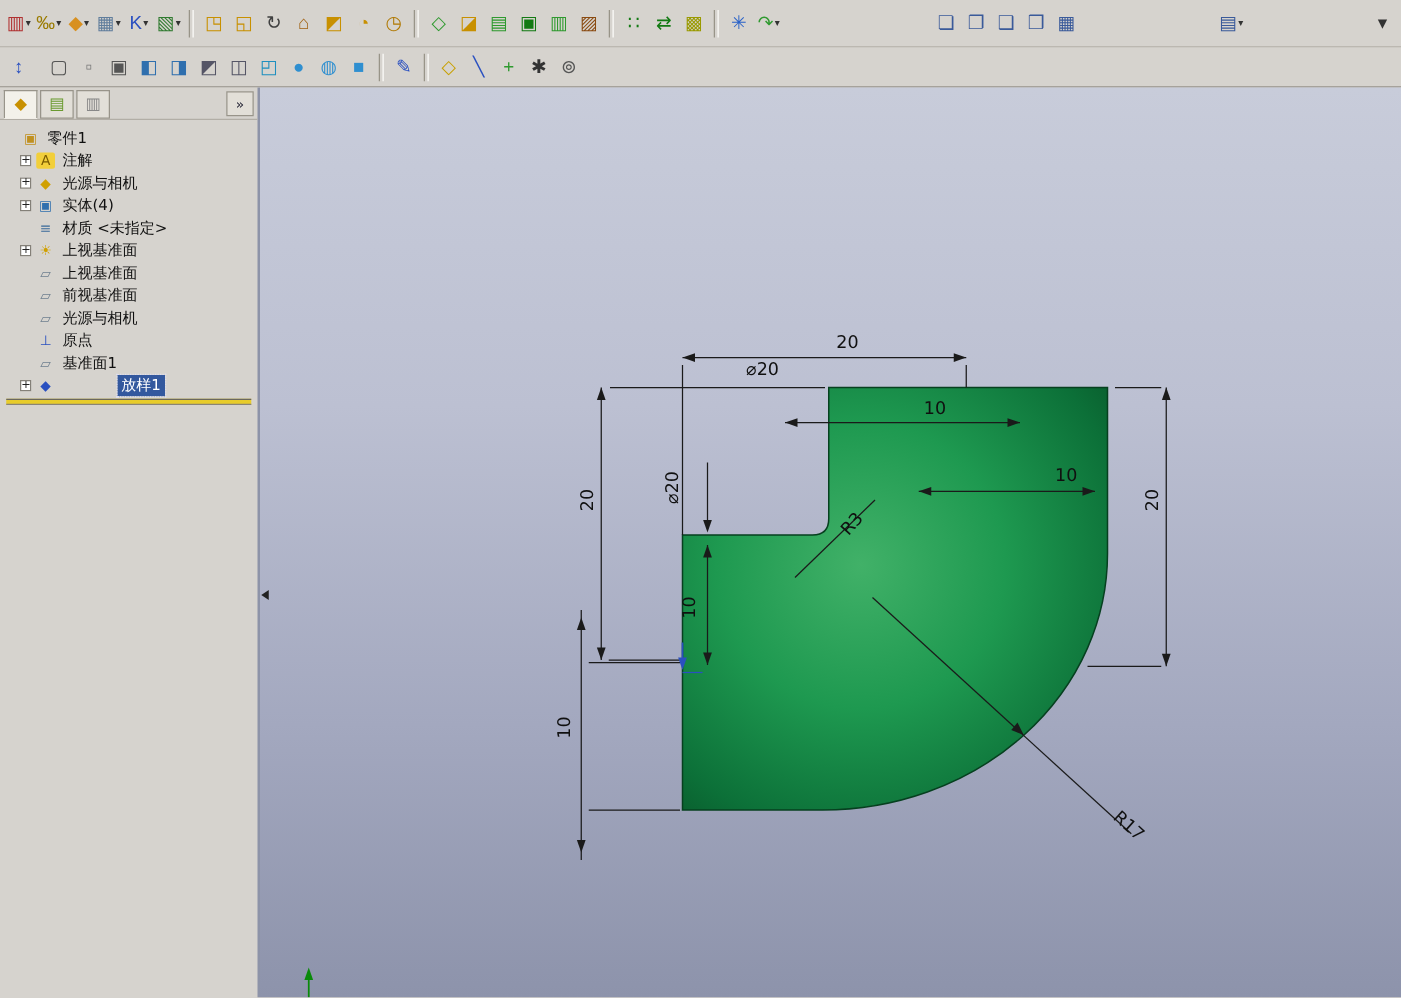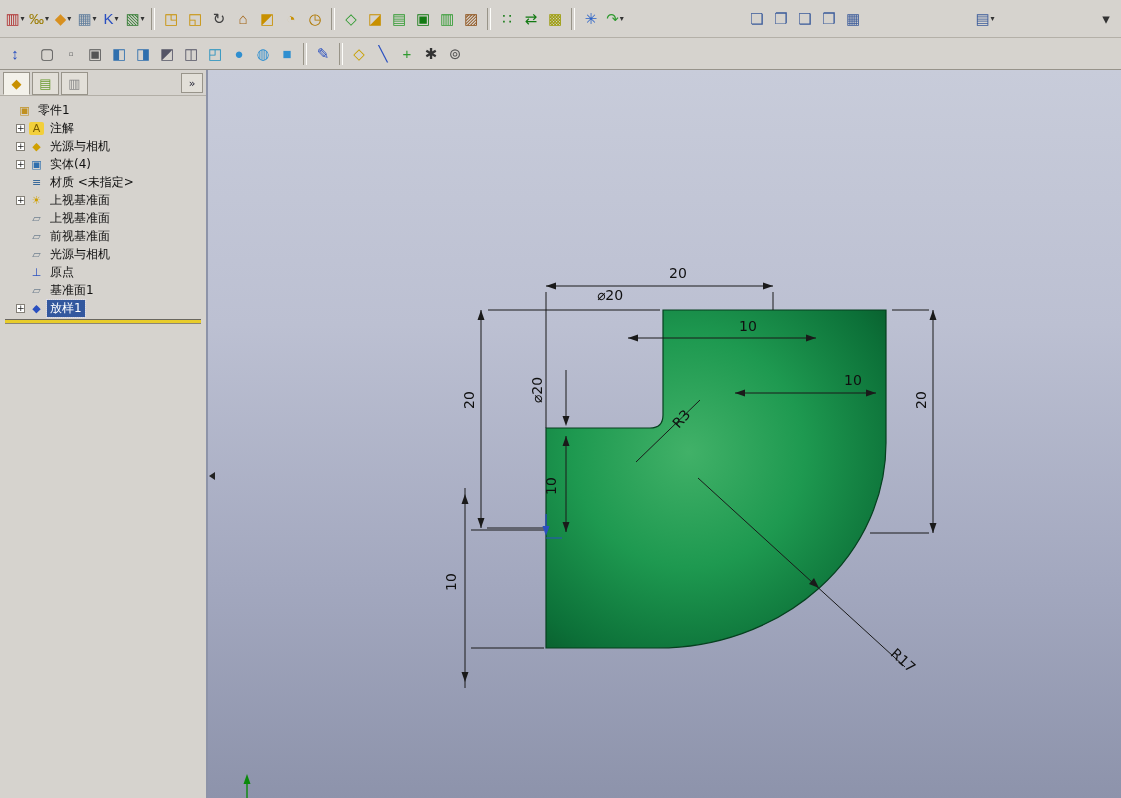--- a/index.html
+++ b/index.html
@@ -41,21 +41,21 @@
   }
   .tree{flex:1;padding:5px 2px 0 2px;font-size:12px;color:#101010;overflow:hidden;}
   .tree-row{display:flex;align-items:center;height:18px;white-space:nowrap;cursor:default;}
   .expander{
     width:9px;min-width:9px;height:9px;border:1px solid #848078;background:#fff;
     font-size:9px;line-height:7px;text-align:center;margin-right:4px;box-sizing:border-box;color:#222;
   }
   .exp-spacer{width:13px;min-width:13px;}
   .tree-icon{width:15px;min-width:15px;text-align:center;font-size:11px;line-height:13px;margin-right:3px;border-radius:2px;}
   .tree-label{padding:0 3px;}
-  .tree-row.selected .tree-label{background:#33589e;color:#fff;outline:1px dotted #dde;}
+  .tree-row.selected .tree-label{background:#33589e;color:#fff;outline:1px dotted #dde;margin-left:47px;}
   .rollback{height:3px;background:#e8cc2a;border-top:1px solid #6a675f;border-bottom:1px solid #8a8577;margin:2px 3px 0 3px;}
   
   .viewport{
     flex:1;position:relative;
     background:linear-gradient(180deg,#c8ccda 0%,#bcc0d2 35%,#a3a8bf 70%,#8d93ab 100%);
   }
   .viewport svg{position:absolute;left:0;top:0;}
 </style>
 </head>
 <body>

